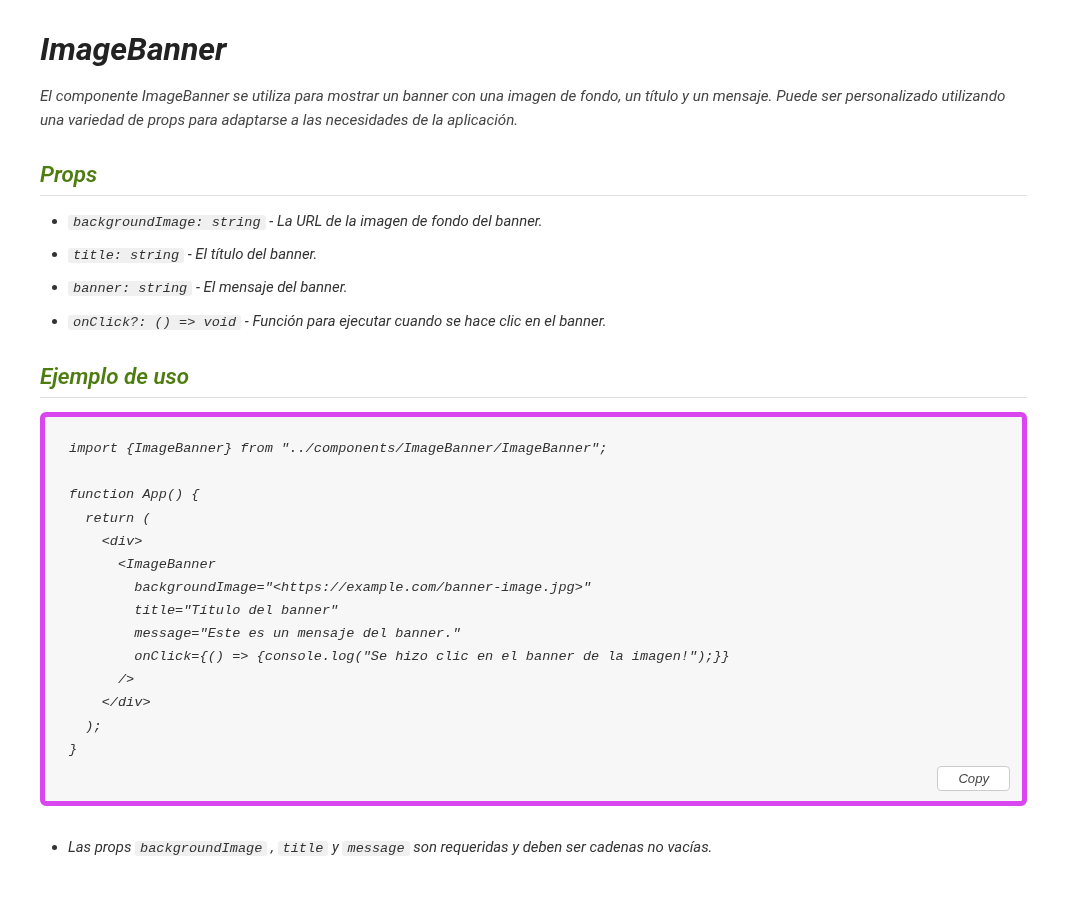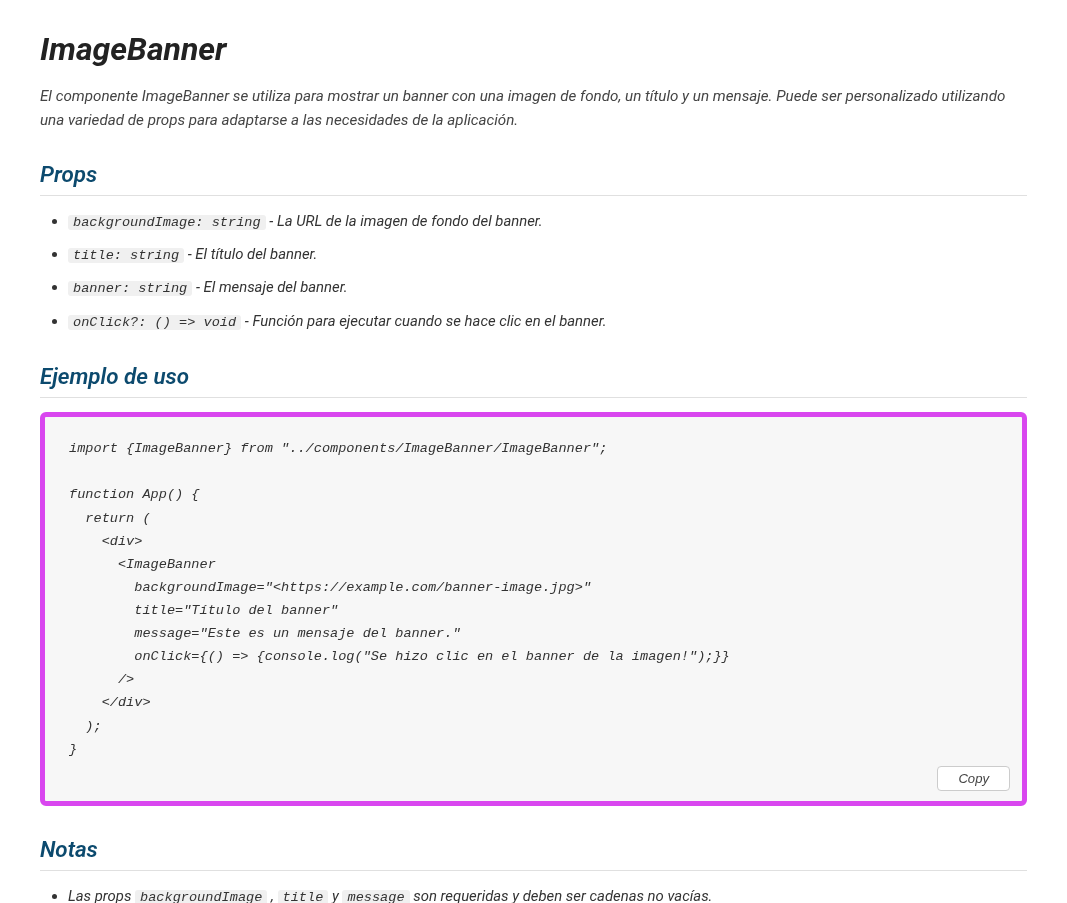--- a/index.html
+++ b/index.html
@@ -21,21 +21,21 @@
     h1 {
       font-size: 2rem;
       font-weight: 700;
       color: #222;
       margin-bottom: 16px;
     }
 
     h2 {
       font-size: 1.4rem;
       font-weight: 600;
-      color: #0c4a6e;
+      color: #4d7c0f;
       margin-bottom: 10px;
       padding-bottom: 8px;
       border-bottom: 1px solid #e0e0e0;
     }
 
     .description {
       font-size: 0.95rem;
       color: #444;
       line-height: 1.6;
       margin-bottom: 28px;
@@ -155,20 +155,19 @@
         onClick={() =&gt; {console.log("Se hizo clic en el banner de la imagen!");}}
       /&gt;
     &lt;/div&gt;
   );
 }</pre>
     <button class="copy-button">Copy</button>
   </div>
 </div>
 
 <div class="section">
-  <h2>Notas</h2>
   <ul class="notes-list">
     <li>
       <span>Las props </span><code>backgroundImage</code><span> , </span><code>title</code><span> y </span><code>message</code><span> son requeridas y deben ser cadenas no vacías.</span>
     </li>
 
   </ul>
 </div>
 
 </body></html>

